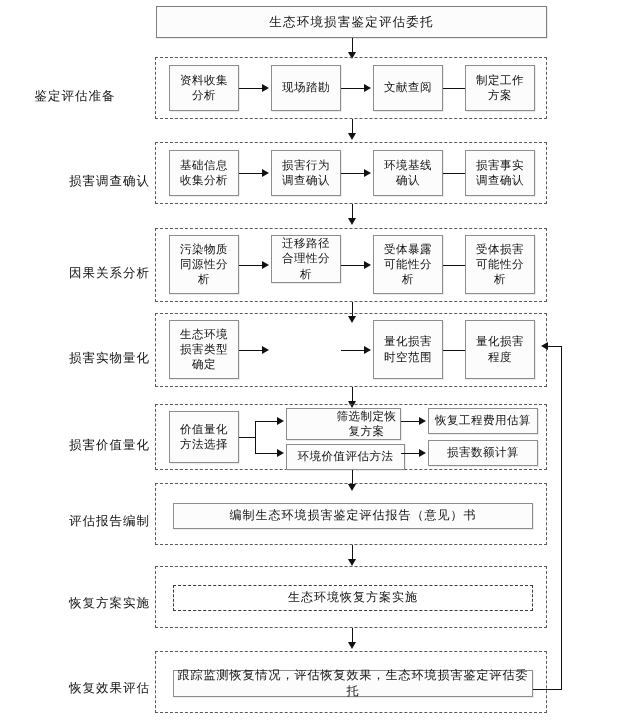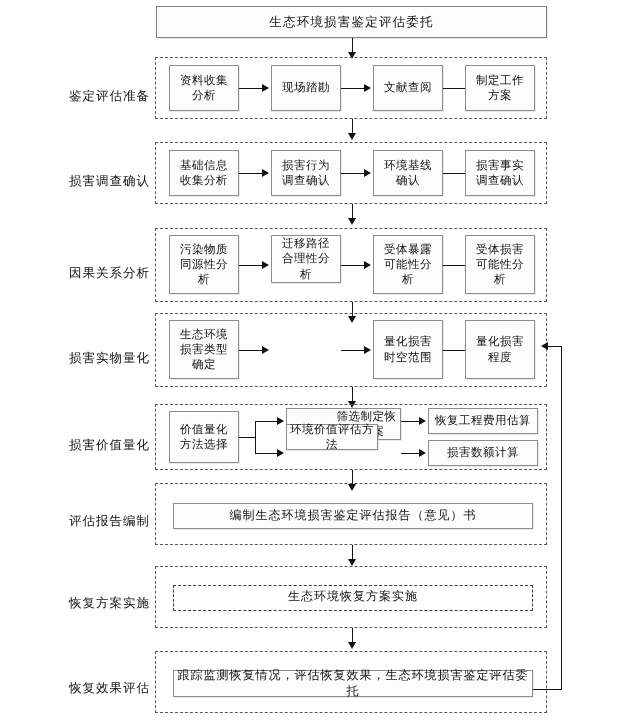--- a/index.html
+++ b/index.html
@@ -89,21 +89,21 @@
 </head>
 <body>
 
 <div id="canvas">
 
   <div class="node wide titlebox" style="left:156px;top:6px;width:391px;height:32px;">生态环境损害鉴定评估委托</div>
 
   <div class="vline" style="left:352px;top:38px;height:16px;"></div>
   <div class="arrow-d" style="left:347.5px;top:52px;"></div>
 
-  <div class="stage-label" style="top:88px;">鉴定评估准备</div>
+  <div class="stage-label" style="top:88px;text-align:center;">鉴定评估准备</div>
   <div class="group" style="top:57px;height:62px;"></div>
 
   <div class="node" style="left:169px;top:65px;width:70px;height:46px;">资料收集<br>分析</div>
   <div class="hline" style="left:239px;top:88px;width:25px;"></div>
   <div class="arrow-r" style="left:262px;top:83.5px;"></div>
 
   <div class="node" style="left:271px;top:65px;width:70px;height:46px;">现场踏勘</div>
   <div class="hline" style="left:341px;top:88px;width:25px;"></div>
   <div class="arrow-r" style="left:364px;top:83.5px;"></div>
 
@@ -185,40 +185,40 @@
   <div class="hline" style="left:255px;top:421px;width:24px;"></div>
   <div class="arrow-r" style="left:277px;top:416.5px;"></div>
   <div class="hline" style="left:255px;top:453px;width:24px;"></div>
   <div class="arrow-r" style="left:277px;top:448.5px;"></div>
 
   <div class="node" style="left:286px;top:408px;width:115px;height:32px;padding-left:48px;">筛选制定恢复方案</div>
   <div class="hline" style="left:401px;top:421px;width:20px;"></div>
   <div class="arrow-r" style="left:419px;top:416.5px;"></div>
   <div class="node" style="left:428px;top:408px;width:110px;height:26px;">恢复工程费用估算</div>
 
-  <div class="node" style="left:286px;top:424px;width:92px;height:26px;font-family:Liberation Mono, monospace;">环境价值评估方法</div>
+  <div class="node" style="left:286px;top:444px;width:119px;height:26px;font-family:Liberation Mono, monospace;">环境价值评估方法</div>
   <div class="hline" style="left:401px;top:453px;width:20px;"></div>
   <div class="arrow-r" style="left:419px;top:448.5px;"></div>
   <div class="node" style="left:428px;top:440px;width:110px;height:26px;">损害数额计算</div>
 
   <div class="vline" style="left:352px;top:470px;height:16px;"></div>
   <div class="arrow-d" style="left:347.5px;top:484px;"></div>
 
   <div class="stage-label" style="top:513px;">评估报告编制</div>
   <div class="group" style="top:483px;height:62px;"></div>
 
   <div class="node wide" style="left:173px;top:503px;width:360px;height:26px;">编制生态环境损害鉴定评估报告（意见）书</div>
 
   <div class="vline" style="left:352px;top:545px;height:16px;"></div>
   <div class="arrow-d" style="left:347.5px;top:559px;"></div>
 
   <div class="stage-label" style="top:595px;">恢复方案实施</div>
   <div class="group" style="top:566px;height:62px;"></div>
 
-  <div class="node wide dashedbox" style="left:173px;top:585px;width:360px;height:26px;font-family:Liberation Mono, monospace;">生态环境恢复方案实施</div>
+  <div class="node wide dashedbox" style="left:173px;top:585px;width:360px;height:26px;">生态环境恢复方案实施</div>
 
   <div class="vline" style="left:352px;top:628px;height:16px;"></div>
   <div class="arrow-d" style="left:347.5px;top:642px;"></div>
 
   <div class="stage-label" style="top:680px;">恢复效果评估</div>
   <div class="group" style="top:651px;height:62px;"></div>
 
   <div class="node wide" style="left:173px;top:670px;width:360px;height:27px;">跟踪监测恢复情况，评估恢复效果，生态环境损害鉴定评估委托</div>
 
   <div class="hline" style="left:533px;top:689px;width:29px;"></div>

